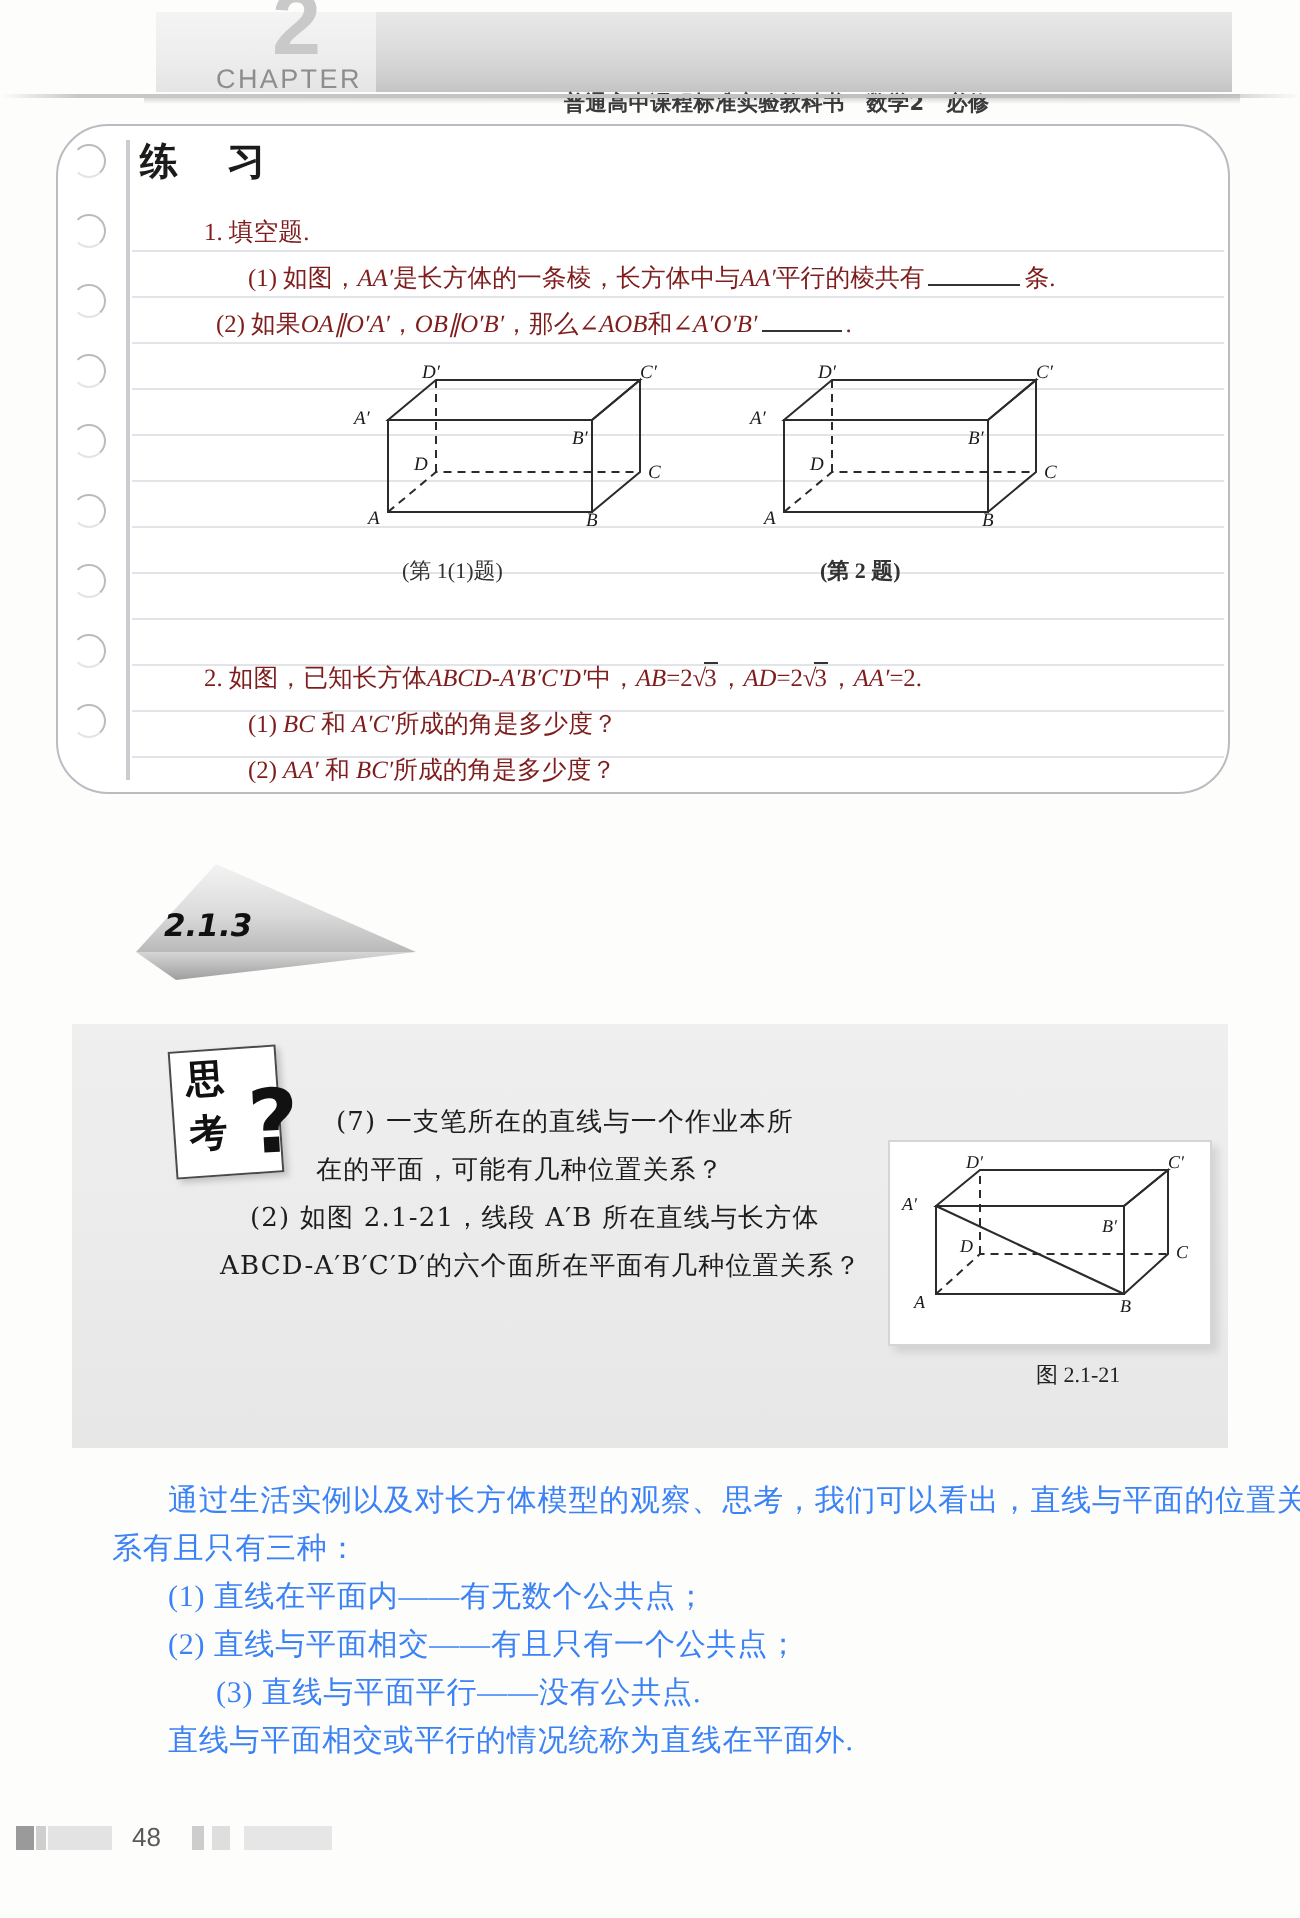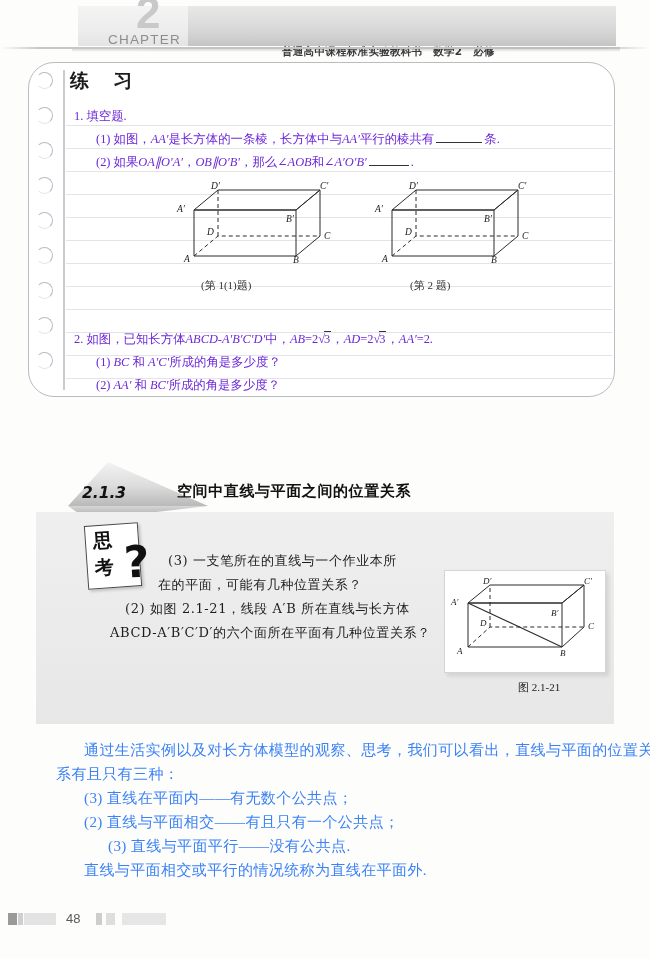--- a/index.html
+++ b/index.html
@@ -126,42 +126,42 @@
     position: absolute;
     left: 70px;
     top: 68px;
     font-family: "DejaVu Sans", "Liberation Sans", sans-serif;
     font-size: 19px;
     font-weight: bold;
     letter-spacing: 9px;
     color: #1b1b1b;
   }
 
-  .q { position: absolute; font-size: 12.4px; color: #6d28d9; white-space: nowrap; }
+  .q { position: absolute; font-size: 12.4px; color: #7f1d1d; white-space: nowrap; margin-left: 28px; }
   .q-1   { left: 74px;  top: 108px; }
   .q-1-1 { left: 96px;  top: 131px; }
-  .q-1-2 { left: 96px;  top: 154px; }
+  .q-1-2 { left: 80px;  top: 154px; }
   .q-2   { left: 74px;  top: 331px; }
   .q-2-1 { left: 96px;  top: 354px; }
   .q-2-2 { left: 96px;  top: 377px; }
   .mi { font-style: italic; font-family: "Liberation Serif", serif; }
   .blank-fill { display:inline-block; border-bottom: 1px solid #333; width: 46px; height: 11px; margin: 0 2px; }
   .blank-fill.sm { width: 40px; }
   .radic { font-style: normal; }
   .radic .rad-bar { border-top: 1px solid #333; padding: 0 1px 0 0; margin-left: -1px; }
 
   .fig-caption {
     position: absolute;
     font-size: 11px;
     color: #333;
     white-space: nowrap;
   }
 
   
-  .sec-wrap { position: absolute; left: 60px; top: 460px; width: 420px; height: 62px; }
+  .sec-wrap { position: absolute; left: 60px; top: 430px; width: 420px; height: 62px; }
   .sec-number {
     position: absolute;
     left: 22px;
     top: 24px;
     font-family: "DejaVu Sans", "Liberation Sans", sans-serif;
     font-size: 15.5px;
     font-weight: bold;
     font-style: italic;
     color: #111;
     z-index: 3;
@@ -378,21 +378,21 @@
     <text x="16" y="82">A</text>
     <text x="125" y="83">B</text>
     <text x="156" y="59">C</text>
     <text x="39" y="55">D</text>
     <text x="9" y="32">A′</text>
     <text x="118" y="42">B′</text>
     <text x="152" y="9">C′</text>
     <text x="43" y="9">D′</text>
   </g>
 </svg>
-<div class="fig-caption" style="left:410px;top:278px;">(第 2 题)</div>
+<div class="fig-caption" style="left:410px;top:278px;font-weight:bold;">(第 2 题)</div>
 
 <div class="q q-2">
   <span>2. 如图，已知长方体</span><span class="mi">ABCD-A′B′C′D′</span><span>中，</span><span class="mi">AB</span><span>=2</span><span class="radic">√<span class="rad-bar">3</span></span><span>，</span><span class="mi">AD</span><span>=2</span><span class="radic">√<span class="rad-bar">3</span></span><span>，</span><span class="mi">AA′</span><span>=2.</span>
 </div>
 
 <div class="q q-2-1">
   <span>(1) </span><span class="mi">BC</span><span> 和 </span><span class="mi">A′C′</span><span>所成的角是多少度？</span>
 </div>
 <div class="q q-2-2">
   <span>(2) </span><span class="mi">AA′</span><span> 和 </span><span class="mi">BC′</span><span>所成的角是多少度？</span>
@@ -409,32 +409,31 @@
       <linearGradient id="gtail" x1="0" y1="0" x2="0" y2="1">
         <stop offset="0%" stop-color="#d6d6d6"></stop>
         <stop offset="100%" stop-color="#9e9e9e"></stop>
       </linearGradient>
     </defs>
     <polygon points="48,2 148,46 8,46" fill="url(#gbanner)"></polygon>
     <polygon points="8,46 148,46 28,60" fill="url(#gtail)"></polygon>
     <rect x="110" y="28" width="300" height="18" fill="none"></rect>
   </svg>
   <div class="sec-number">2.1.3</div>
-  <div class="sec-title">空间中直线与平面之间的位置关系</div>
 </div>
 
 <div class="think-bg"></div>
 <div class="think-icon"></div>
 <div class="think-icon-text">
   <div>思</div>
   <div>考</div>
 </div>
 <div class="think-qmark">?</div>
 
-<div class="think-line tl-1">(3) 一支笔所在的直线与一个作业本所</div>
+<div class="think-line tl-1">(7) 一支笔所在的直线与一个作业本所</div>
 <div class="think-line tl-2">在的平面，可能有几种位置关系？</div>
 <div class="think-line tl-3">(2) 如图 2.1-21，线段 A′B 所在直线与长方体</div>
 <div class="think-line tl-4">ABCD-A′B′C′D′的六个面所在平面有几种位置关系？</div>
 
 <div class="fig-panel"></div>
 <svg style="position:absolute;left:450px;top:575px;width:150px;height:92px" viewBox="0 0 150 92">
   <g fill="none" stroke="#2b2b2b" stroke-width="1">
     <polygon points="18,28 112,28 134,10 40,10"></polygon>
     <polygon points="18,28 112,28 112,72 18,72"></polygon>
     <polyline points="112,28 134,10 134,52 112,72"></polyline>
@@ -450,21 +449,21 @@
     <text x="1" y="30">A′</text>
     <text x="101" y="41">B′</text>
     <text x="134" y="9">C′</text>
     <text x="33" y="9">D′</text>
   </g>
 </svg>
 <div class="fig-label">图 2.1-21</div>
 
 <div class="body-line bl-1">通过生活实例以及对长方体模型的观察、思考，我们可以看出，直线与平面的位置关</div>
 <div class="body-line bl-2">系有且只有三种：</div>
-<div class="body-line bl-3">(3) 直线在平面内——有无数个公共点；</div>
+<div class="body-line bl-3">(1) 直线在平面内——有无数个公共点；</div>
 <div class="body-line bl-4">(2) 直线与平面相交——有且只有一个公共点；</div>
 <div class="body-line bl-5">(3) 直线与平面平行——没有公共点.</div>
 <div class="body-line bl-6">直线与平面相交或平行的情况统称为直线在平面外.</div>
 
 <div class="foot-bar fb-a"></div>
 <div class="foot-bar fb-b"></div>
 <div class="foot-bar fb-c"></div>
 <div class="page-num">48</div>
 <div class="foot-bar fb-d"></div>
 <div class="foot-bar fb-e"></div>

